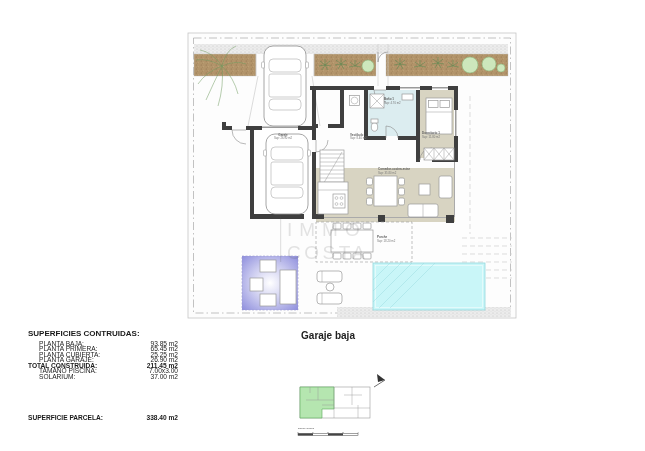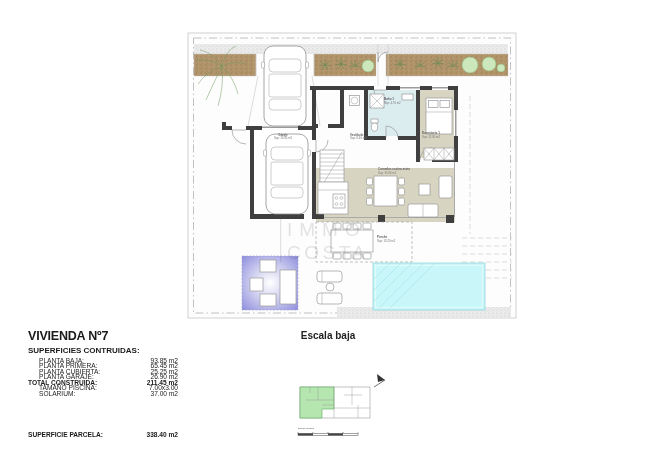--- a/index.html
+++ b/index.html
@@ -346,24 +346,23 @@
       <text class="kp-num" x="328" y="432.6" text-anchor="middle">2</text>
       <text class="kp-num" x="343" y="432.6" text-anchor="middle">3</text>
       <text class="kp-num" x="358" y="432.6" text-anchor="middle">4</text>
       <rect x="298" y="433.4" width="60" height="2" fill="none" stroke="#444" stroke-width="0.5"></rect>
       <rect x="298" y="433.4" width="15" height="2" fill="#444"></rect>
       <rect x="328" y="433.4" width="15" height="2" fill="#444"></rect>
     </g>
   </g>
 </svg>
 
-<div class="caption">Escala baja</div>
+<div class="caption">Garaje baja</div>
 
 <div class="titleblock">
-  <div class="tb-title">VIVIENDA Nº7</div>
   <div class="tb-heading">SUPERFICIES CONTRUIDAS:</div>
 
   <div class="tb-row">
     <span class="lbl">PLANTA BAJA:</span>
     <span class="val">93.85 m2</span>
   </div>
   <div class="tb-row">
     <span class="lbl">PLANTA PRIMERA:</span>
     <span class="val">65.45 m2</span>
   </div>

